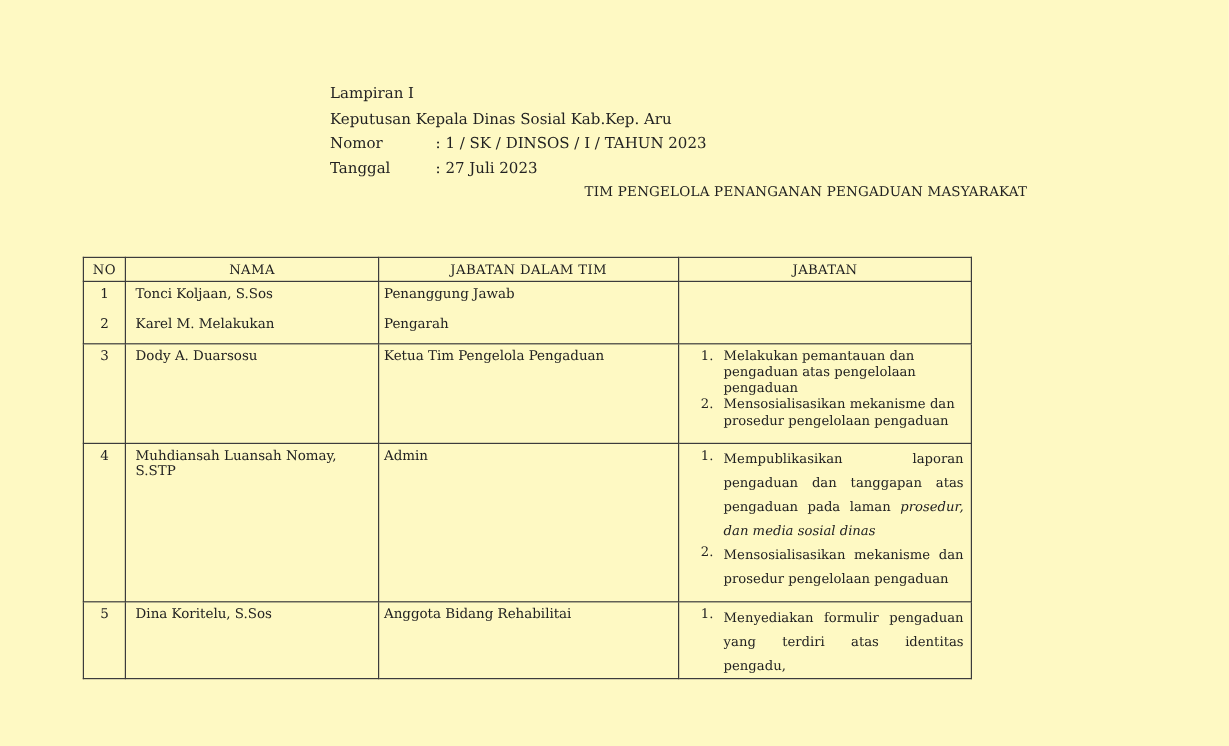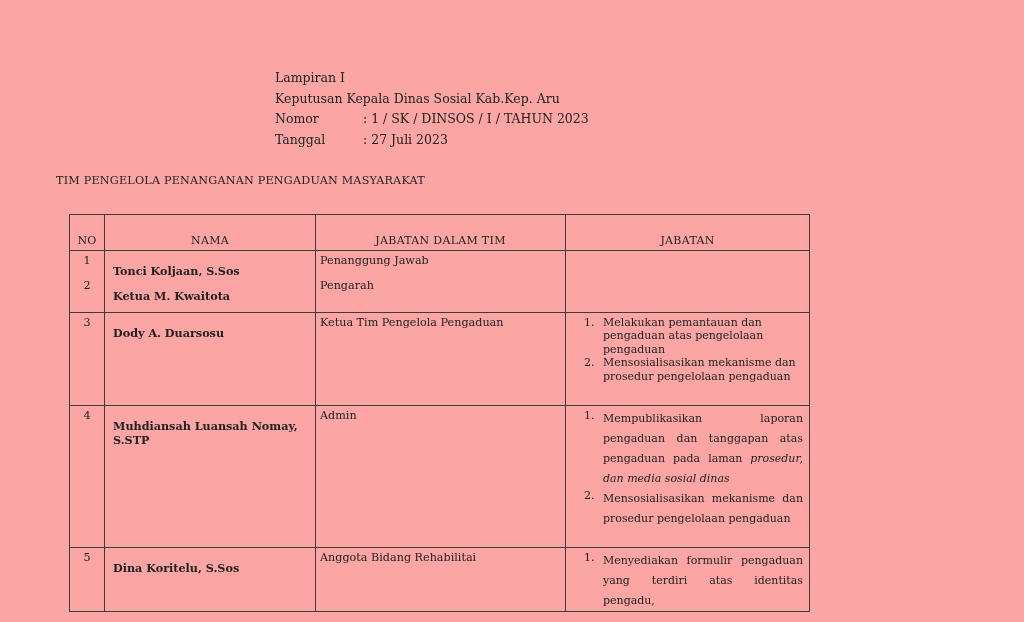--- a/index.html
+++ b/index.html
@@ -4,57 +4,57 @@
 <style>
   html, body { margin: 0; padding: 0; }
   body {
     width: 1024px; height: 622px;
     background: #ffffff;
     font-family: "DejaVu Serif", "Liberation Serif", serif;
     color: #222222;
     position: relative;
     overflow: hidden;
   }
-  .page { position: absolute; inset: 0; background: #fca5a5; }
+  .page { position: absolute; inset: 0; background: #fef9c3; }
 
   
   .doc-header {
     position: absolute; left: 275px; top: 68px;
     font-size: 12.5px; line-height: 20.5px; white-space: nowrap;
   }
   .doc-header .k { display: inline-block; width: 88px; }
 
   
   .doc-title {
-    position: absolute; left: 56px; top: 174px; width: 800px;
-    text-align: left; font-size: 11.2px; line-height: 13.4px;
+    position: absolute; left: 56px; top: 153px; width: 800px;
+    text-align: right; font-size: 11.2px; line-height: 13.4px;
     letter-spacing: 0.2px;
   }
 
   
   table.team-table {
     position: absolute; left: 69px; top: 214px;
     width: 740px; table-layout: fixed; border-collapse: collapse;
     font-size: 11.2px; color: #222222;
   }
   .team-table th, .team-table td {
     border: 1px solid #3c3c3c; vertical-align: top; padding: 0;
     font-weight: normal; overflow: hidden;
   }
   .team-table thead th {
     height: 16px; vertical-align: middle; text-align: center;
-    font-size: 11px; letter-spacing: 0.3px; padding: 17px 0 2px 0;
+    font-size: 11px; letter-spacing: 0.3px; padding: 1px 0 2px 0;
   }
   tr.rgroup td { height: 48px; }
   tr.r3 td { height: 79px; }
   tr.r4 td { height: 128px; }
   tr.r5 td { height: 38px; }
 
   td.c-no   { text-align: center; padding-top: 3px; }
-  td.c-nama { padding: 13px 4px 0 8px; font-weight: bold; }
+  td.c-nama { padding: 3px 4px 0 8px; }
   td.c-jab  { text-align: left; padding: 3px 4px 0 4px; }
   td.c-tup  { padding: 3px 6px 0 0; }
 
   .l1 { line-height: 14px; }
   .l2 { line-height: 14px; margin-top: 11px; }
 
   
   .tu-item { display: flex; padding-left: 18px; }
   .tu-num  { flex: none; width: 19px; }
   .tu-body { flex: 1; min-width: 0; }
@@ -97,21 +97,21 @@
       </tr>
     </thead>
     <tbody>
       <tr class="rgroup">
         <td class="c-no">
           <div class="l1">1</div>
           <div class="l2">2</div>
         </td>
         <td class="c-nama">
           <div class="l1">Tonci Koljaan, S.Sos</div>
-          <div class="l2">Ketua M. Kwaitota</div>
+          <div class="l2">Karel M. Melakukan</div>
         </td>
         <td class="c-jab">
           <div class="l1">Penanggung Jawab</div>
           <div class="l2">Pengarah</div>
         </td>
         <td class="c-tup"></td>
       </tr>
       <tr class="r3">
         <td class="c-no">3</td>
         <td class="c-nama">Dody A. Duarsosu</td>

